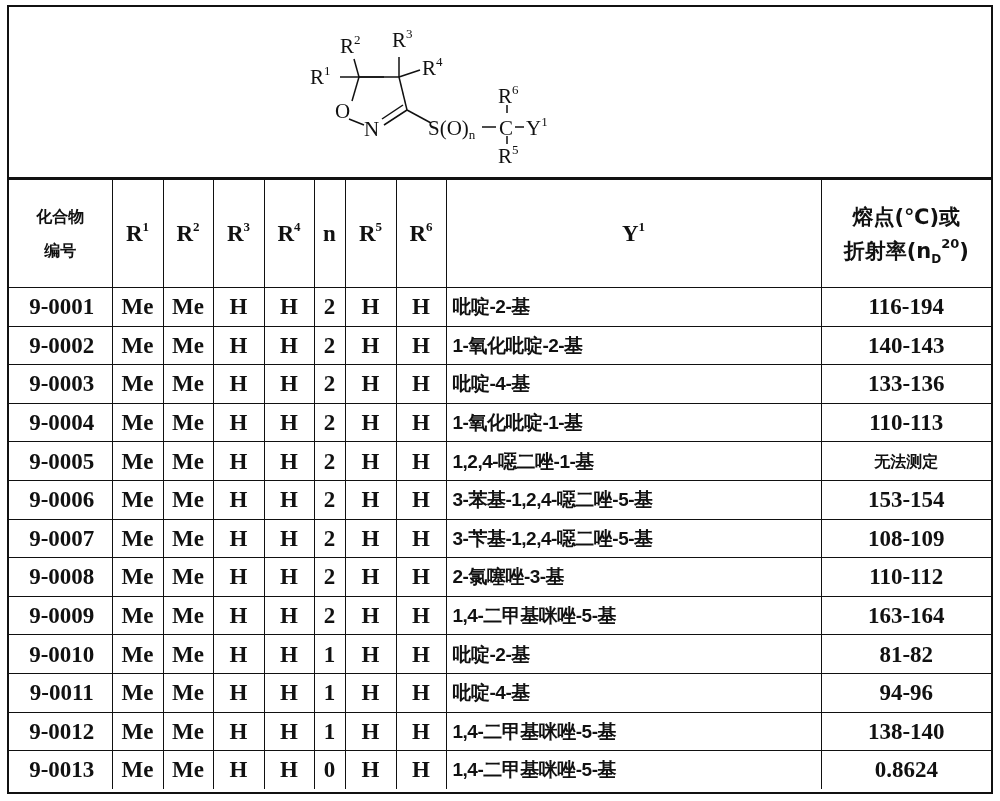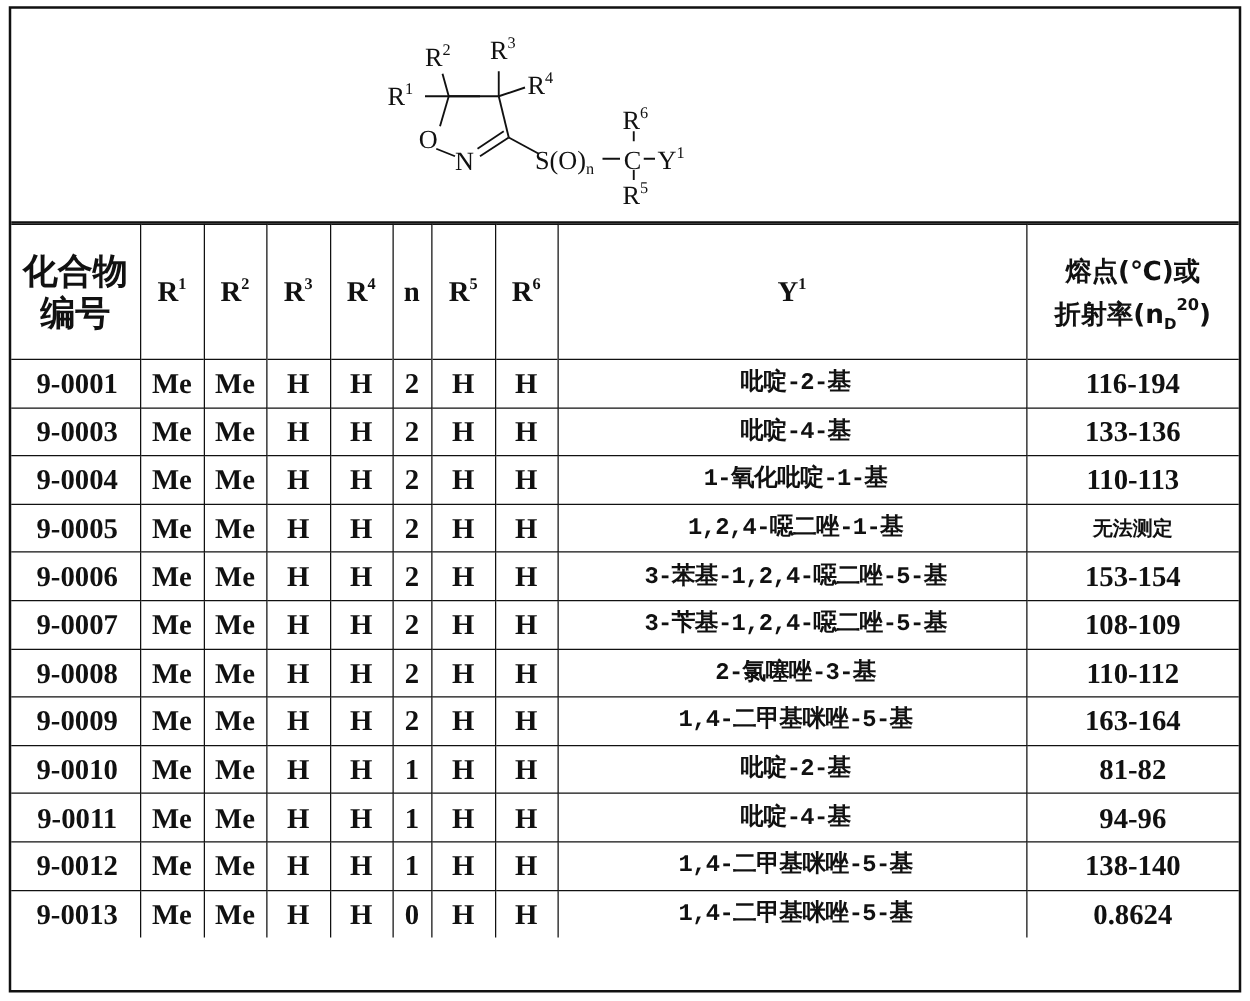--- a/index.html
+++ b/index.html
@@ -12,23 +12,23 @@
   .formula svg { position: absolute; left: 265px; top: 6px; }
   table { position: absolute; left: 0; top: 172px; width: 982px; border-collapse: collapse;
           table-layout: fixed; }
   th, td { border: 1.5px solid #111; padding: 0; font-weight: bold; font-size: 23px;
            text-align: center; white-space: nowrap; overflow: hidden; }
   table tr > *:first-child { border-left: none; }
   table tr > *:last-child { border-right: none; }
   table tr:last-child > * { border-bottom: none; }
   thead th { height: 107px; }
   tbody td { height: 37.6px; line-height: 37px; }
-  th .cn { font-family: "DejaVu Sans", sans-serif; font-size: 28px; line-height: 34px; display:block; }
+  th .cn { font-family: "DejaVu Sans", sans-serif; font-size: 16px; line-height: 34px; display:block; }
   td.id { text-align: center; padding-left: 3px; }
-  td.y1 { text-align: center; padding-left: 6px; font-family: Liberation Mono, monospace;
+  td.y1 { text-align: left; padding-left: 6px; font-family: Liberation Sans, sans-serif;
           font-size: 19px; font-weight: bold; letter-spacing: -0.5px; }
   td.mp { font-size: 23px; }
   td.mp.cn { font-family: "DejaVu Sans", sans-serif; font-size: 16px; }
   sup { font-size: 13px; vertical-align: 10px; line-height: 0; }
   sub { font-size: 12px; line-height: 0; }
   .hdr-mp { font-family: "DejaVu Sans", sans-serif; font-size: 21px; line-height: 34px; }
 </style>
 </head>
 <body>
 
@@ -107,20 +107,32 @@
     <td>Me</td>
     <td>H</td>
     <td>H</td>
     <td>2</td>
     <td>H</td>
     <td>H</td>
     <td class="y1">吡啶-2-基</td>
     <td class="mp">116-194</td>
   </tr>
 
+  <tr>
+    <td class="id">9-0002</td>
+    <td>Me</td>
+    <td>Me</td>
+    <td>H</td>
+    <td>H</td>
+    <td>2</td>
+    <td>H</td>
+    <td>H</td>
+    <td class="y1">1-氧化吡啶-2-基</td>
+    <td class="mp">140-143</td>
+  </tr>
 
   <tr>
     <td class="id">9-0003</td>
     <td>Me</td>
     <td>Me</td>
     <td>H</td>
     <td>H</td>
     <td>2</td>
     <td>H</td>
     <td>H</td>

